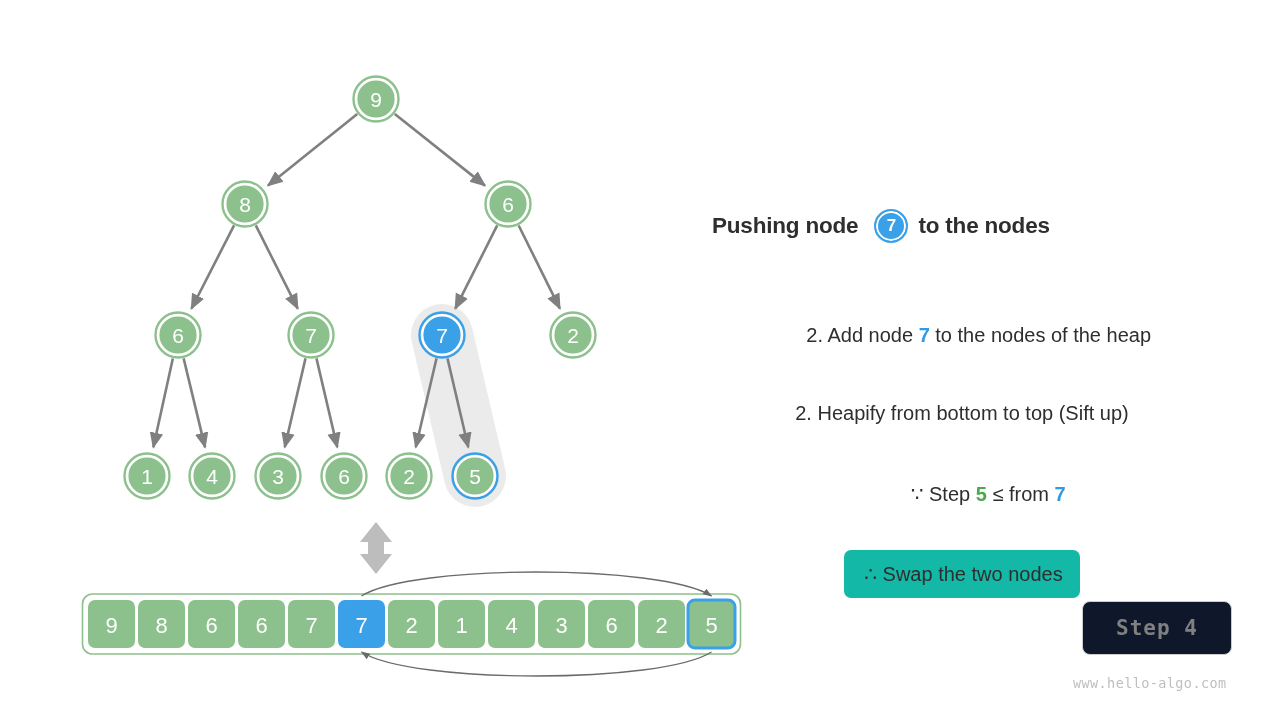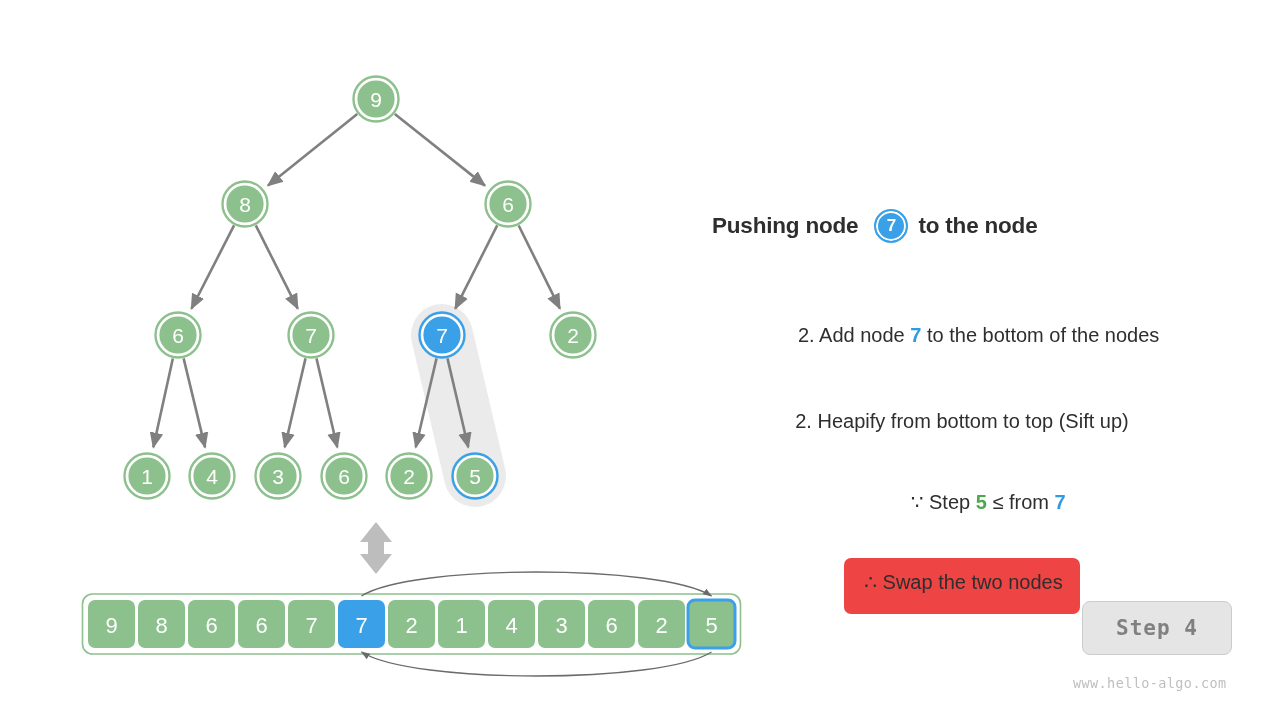--- a/index.html
+++ b/index.html
@@ -67,54 +67,54 @@
     box-shadow: 0 0 0 2px #ffffff inset;
     color: #ffffff;
     font-size: 17px;
     font-weight: bold;
     margin: 0 10px;
     flex: none;
   }
   .step-line {
     font-size: 20px;
     color: #2e2e2e;
-    margin-top: 34px;
+    margin-top: 26px;
     white-space: pre;
     line-height: 26px;
   }
   .step-line.first { margin-top: 49px; }
   .reason-line {
     font-size: 20px;
     color: #2e2e2e;
     margin-top: 29px;
     margin-left: 19px;
     white-space: pre;
     line-height: 26px;
   }
   .conclusion-wrap { margin-top: 17px; }
   .conclusion {
     display: inline-block;
     font-size: 20px;
     color: #2e2e2e;
-    background: #ef4444;
+    background: #14b8a6;
     border-radius: 7px;
-    padding: 12px 17px 20px 20px;
+    padding: 12px 17px 12px 20px;
     white-space: pre;
     line-height: 24px;
   }
   .num-blue { color: #2f9ae5; font-weight: bold; }
   .num-green { color: #4ba84b; font-weight: bold; }
   
   #step-badge {
     position: absolute;
     left: 1082px; top: 601px;
     width: 148px; height: 52px;
     border: 1px solid #cccccc;
     border-radius: 8px;
-    background: #e5e5e5;
+    background: #0f172a;
     display: flex;
     align-items: center;
     justify-content: center;
     font-family: "DejaVu Sans Mono", monospace;
     font-size: 21px;
     font-weight: bold;
     color: #808080;
     letter-spacing: 1px;
   }
   #watermark {
@@ -292,25 +292,25 @@
     <g id="swap-arcs">
         <path d="M 361.5 596 C 411.5 564, 661.5 564, 711.5 596" fill="none" stroke="#6b6b6b" stroke-width="1.3" marker-end="url(#arrowhead-thin)"></path>
         <path d="M 711.5 652 C 661.5 684, 411.5 684, 361.5 652" fill="none" stroke="#6b6b6b" stroke-width="1.3" marker-end="url(#arrowhead-thin)"></path>
       </g>
   </svg>
 
   <div id="panel">
     <div class="panel-title">
       <span>Pushing node </span>
       <span class="title-badge">7</span>
-      <span>to the node</span>
+      <span>to the nodes</span>
     </div>
 
     <div class="step-line first">
-      <span>2. Add node </span><span class="num-blue">7</span><span> to the bottom of the nodes</span>
+      <span>2. Add node </span><span class="num-blue">7</span><span> to the nodes of the heap</span>
     </div>
 
     <div class="step-line">2. Heapify from bottom to top (Sift up)</div>
 
     <div class="reason-line">
       <span>∵ Step </span><span class="num-green">5</span><span> ≤ from </span><span class="num-blue">7</span>
     </div>
 
     <div class="conclusion-wrap">
       <div class="conclusion">∴ Swap the two nodes</div>

